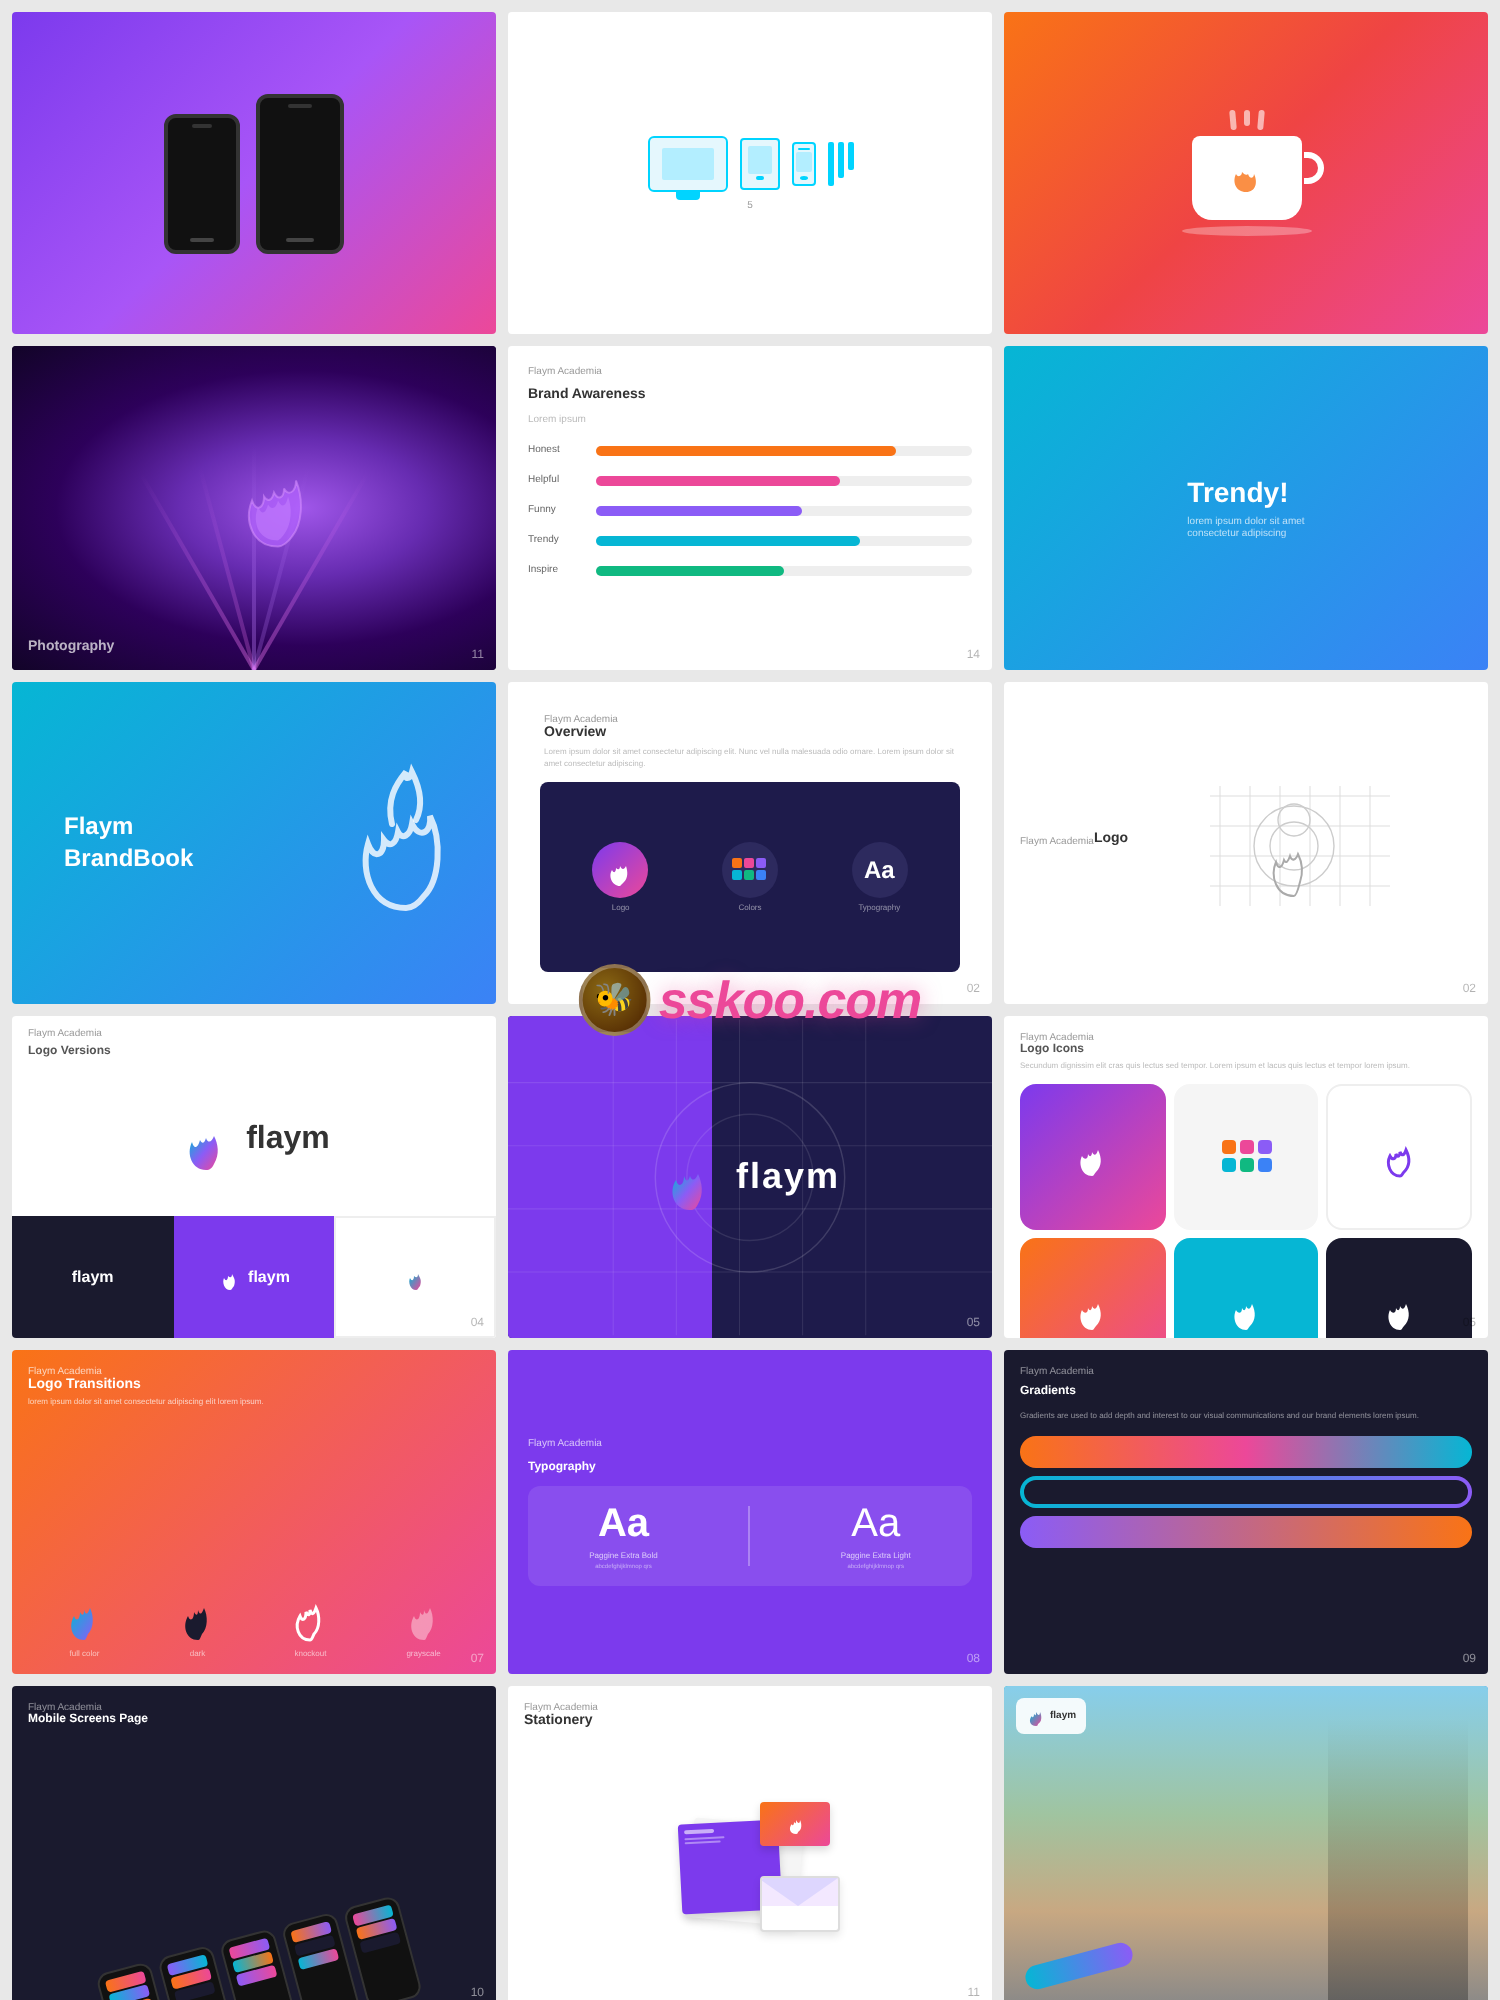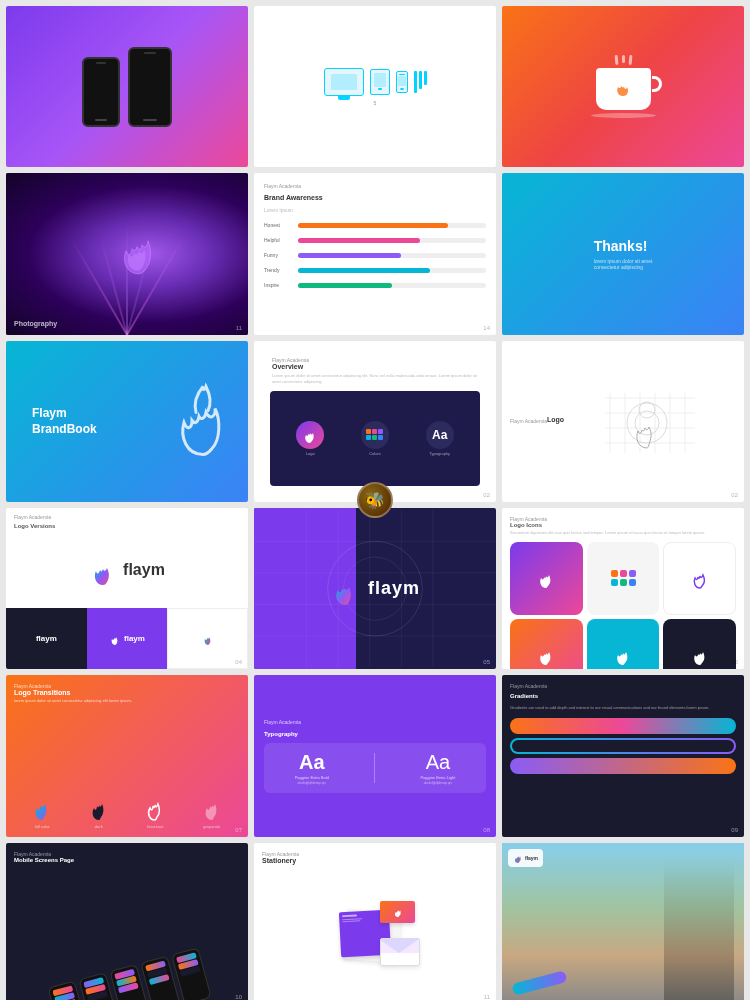--- a/index.html
+++ b/index.html
@@ -280,21 +280,21 @@
       <span class="bar-label">Inspire</span>
       <div class="bar-track">
           <div class="bar-fill" style="width:50%;background:#10b981;"></div>
         </div>
     </div>
     <span class="slide-label-dark">14</span>
   </div>
 
   <div class="slide slide-2-3">
     <div style="display:flex;flex-direction:column;align-items:flex-start;justify-content:center;height:100%;padding:14px;">
-      <div style="font-size:14px;font-weight:bold;color:#fff;margin-bottom:4px;">Thanks!</div>
+      <div style="font-size:14px;font-weight:bold;color:#fff;margin-bottom:4px;">Trendy!</div>
       <div style="font-size:5px;color:rgba(255,255,255,0.7);">lorem ipsum dolor sit amet</div>
       <div style="font-size:5px;color:rgba(255,255,255,0.7);">consectetur adipiscing</div>
     </div>
   </div>
 
   <div class="slide slide-3-1">
 
     <div style="position:absolute;right:10px;top:50%;transform:translateY(-50%);">
       <svg width="70" height="85" viewBox="0 0 70 85">
         <path d="M35 78 C18 78 12 60 16 46 C19 54 24 52 24 44 C27 48 30 46 31 40 C33 44 37 42 38 36 C42 44 48 40 47 32 C53 44 52 64 44 72 C41 76 38 78 35 78Z" fill="none" stroke="rgba(255,255,255,0.8)" stroke-width="3"></path>
@@ -677,15 +677,16 @@
 
 </div>
 
 <div class="watermark-overlay" style="position:fixed;top:50%;left:50%;transform:translate(-50%,-50%);z-index:9999;pointer-events:none;text-align:center;">
   <div style="display:flex;flex-direction:column;align-items:center;">
     <div style="display:flex;align-items:center;gap:4px;">
 
       <div style="width:36px;height:36px;background:radial-gradient(circle at 35% 35%,#8b6914,#4a2000);border-radius:50%;display:flex;align-items:center;justify-content:center;border:2px solid rgba(255,255,255,0.3);">
         <span style="font-size:16px;">🐝</span>
       </div>
+      <span style="font-size:26px;font-weight:bold;color:#ec4899;font-style:italic;text-shadow:0 0 10px rgba(236,72,153,0.5);letter-spacing:-0.5px;">sskoo.com</span>
     </div>
   </div>
 </div>
 
 </body></html>

